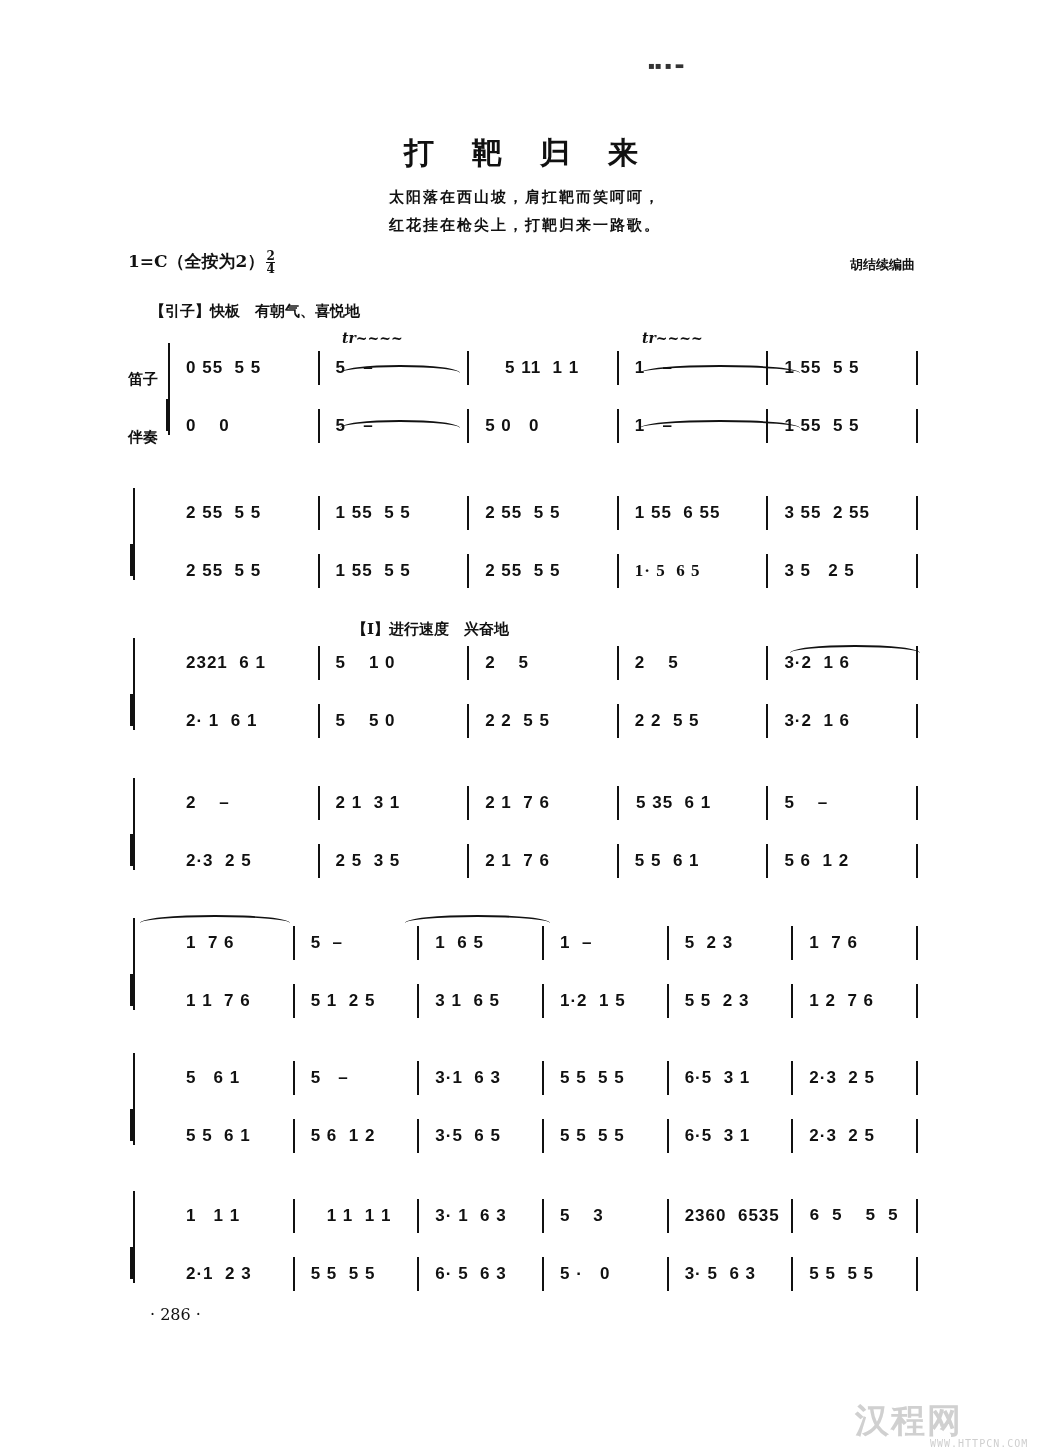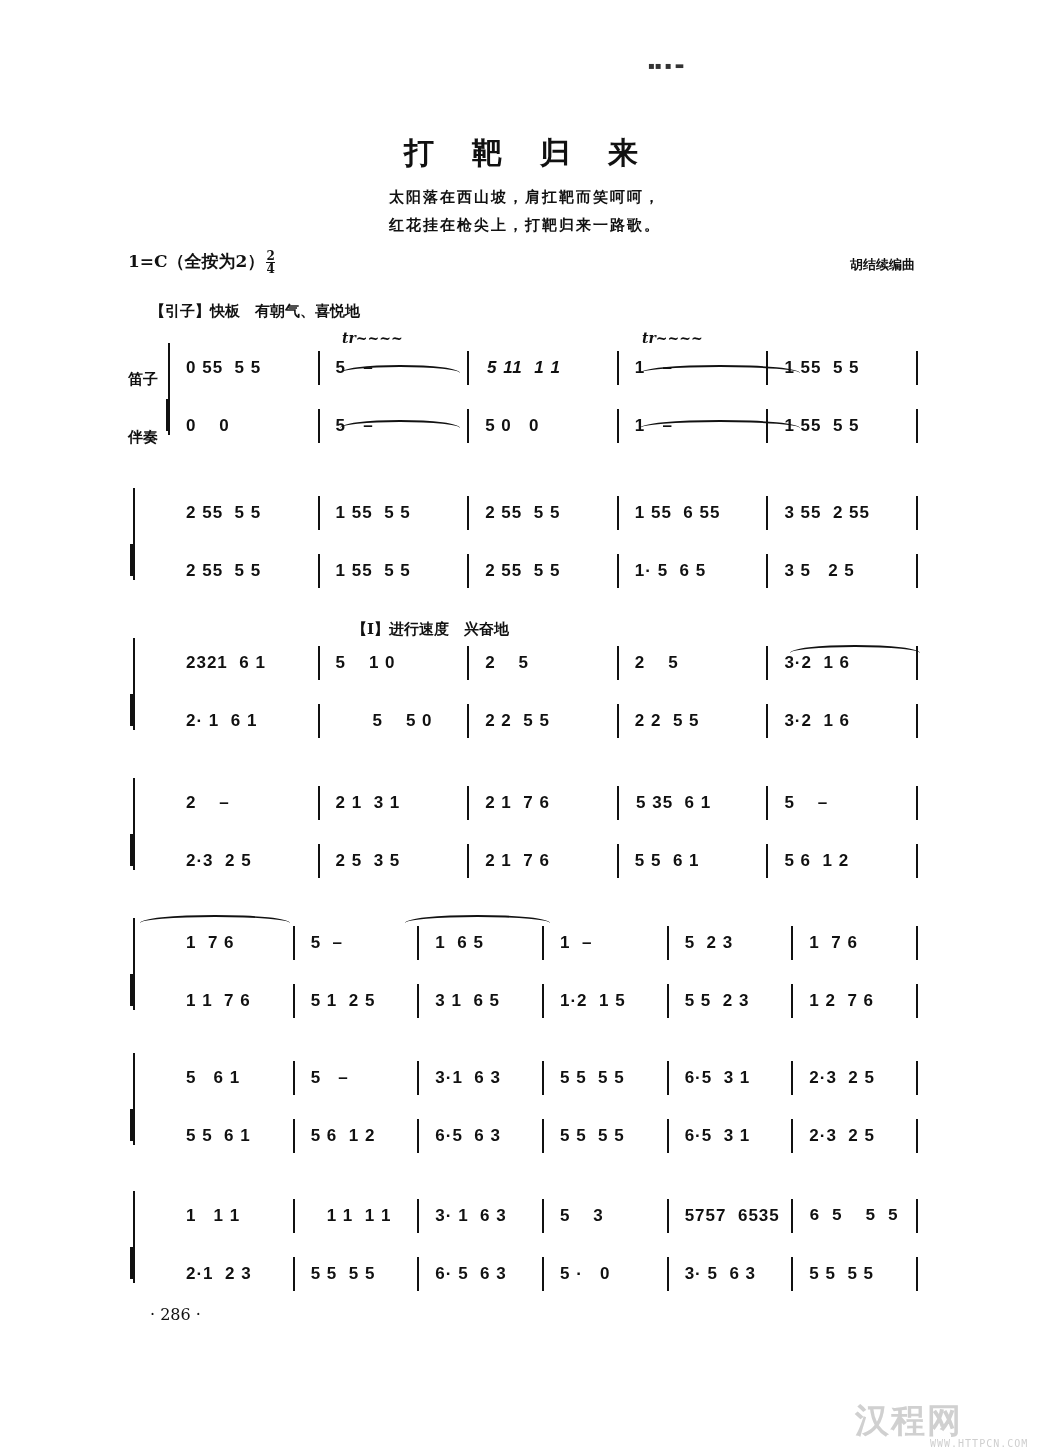--- a/index.html
+++ b/index.html
@@ -52,21 +52,21 @@
 
 <div class="abs tempo" style="left:352px; top:620px">【I】进行速度　兴奋地</div>
 
 <div id="score">
     <div class="brace" style="top: 343px; height: 92px; left: 168px;"></div>
     <div class="bracket" style="top: 399px; height: 32px; left: 166px;"></div>
     <div class="cell" style="left: 186px; top: 358px;">0 55  5 5</div>
     <div class="bar" style="left: 317.6px; top: 351px; height: 34px;"></div>
     <div class="cell" style="left: 335.6px; top: 358px;">5   –</div>
     <div class="bar" style="left: 467.2px; top: 351px; height: 34px;"></div>
-    <div class="cell" style="left: 487px; top: 358px; font-style: italic;">5 11  1 1</div>
+    <div class="cell" style="left: 505px; top: 358px;">5 11  1 1</div>
     <div class="bar" style="left: 616.8px; top: 351px; height: 34px;"></div>
     <div class="cell" style="left: 634.8px; top: 358px;">1   –</div>
     <div class="bar" style="left: 766.4px; top: 351px; height: 34px;"></div>
     <div class="cell" style="left: 784.4px; top: 358px;">1 55  5 5</div>
     <div class="bar" style="left: 916px; top: 351px; height: 34px;"></div>
     <div class="cell" style="left: 186px; top: 416px;">0    0</div>
     <div class="bar" style="left: 317.6px; top: 409px; height: 34px;"></div>
     <div class="cell" style="left: 335.6px; top: 416px;">5   –</div>
     <div class="bar" style="left: 467.2px; top: 409px; height: 34px;"></div>
     <div class="cell" style="left: 485.2px; top: 416px;">5 0   0</div>
@@ -86,39 +86,39 @@
     <div class="cell" style="left: 634.8px; top: 503px;">1 55  6 55</div>
     <div class="bar" style="left: 766.4px; top: 496px; height: 34px;"></div>
     <div class="cell" style="left: 784.4px; top: 503px;">3 55  2 55</div>
     <div class="bar" style="left: 916px; top: 496px; height: 34px;"></div>
     <div class="cell" style="left: 186px; top: 561px;">2 55  5 5</div>
     <div class="bar" style="left: 317.6px; top: 554px; height: 34px;"></div>
     <div class="cell" style="left: 335.6px; top: 561px;">1 55  5 5</div>
     <div class="bar" style="left: 467.2px; top: 554px; height: 34px;"></div>
     <div class="cell" style="left: 485.2px; top: 561px;">2 55  5 5</div>
     <div class="bar" style="left: 616.8px; top: 554px; height: 34px;"></div>
-    <div class="cell" style="left: 634.8px; top: 561px;">1· 5  6 5</div>
+    <div class="cell" style="left: 634.8px; top: 561px; font-family: Liberation Serif, serif;">1· 5  6 5</div>
     <div class="bar" style="left: 766.4px; top: 554px; height: 34px;"></div>
     <div class="cell" style="left: 784.4px; top: 561px;">3 5   2 5</div>
     <div class="bar" style="left: 916px; top: 554px; height: 34px;"></div>
     <div class="brace" style="top: 638px; height: 92px; left: 133px;"></div>
     <div class="bracket" style="top: 694px; height: 32px; left: 130px;"></div>
     <div class="cell" style="left: 186px; top: 653px;">2321  6 1</div>
     <div class="bar" style="left: 317.6px; top: 646px; height: 34px;"></div>
     <div class="cell" style="left: 335.6px; top: 653px;">5    1 0</div>
     <div class="bar" style="left: 467.2px; top: 646px; height: 34px;"></div>
     <div class="cell" style="left: 485.2px; top: 653px;">2    5</div>
     <div class="bar" style="left: 616.8px; top: 646px; height: 34px;"></div>
     <div class="cell" style="left: 634.8px; top: 653px;">2    5</div>
     <div class="bar" style="left: 766.4px; top: 646px; height: 34px;"></div>
     <div class="cell" style="left: 784.4px; top: 653px;">3·2  1 6</div>
     <div class="bar" style="left: 916px; top: 646px; height: 34px;"></div>
     <div class="cell" style="left: 186px; top: 711px;">2· 1  6 1</div>
     <div class="bar" style="left: 317.6px; top: 704px; height: 34px;"></div>
-    <div class="cell" style="left: 335.6px; top: 711px; margin-left: 37px;">5    5 0</div>
+    <div class="cell" style="left: 335.6px; top: 711px;">5    5 0</div>
     <div class="bar" style="left: 467.2px; top: 704px; height: 34px;"></div>
     <div class="cell" style="left: 485.2px; top: 711px;">2 2  5 5</div>
     <div class="bar" style="left: 616.8px; top: 704px; height: 34px;"></div>
     <div class="cell" style="left: 634.8px; top: 711px;">2 2  5 5</div>
     <div class="bar" style="left: 766.4px; top: 704px; height: 34px;"></div>
     <div class="cell" style="left: 784.4px; top: 711px;">3·2  1 6</div>
     <div class="bar" style="left: 916px; top: 704px; height: 34px;"></div>
     <div class="brace" style="top: 778px; height: 92px; left: 133px;"></div>
     <div class="bracket" style="top: 834px; height: 32px; left: 130px;"></div>
     <div class="cell" style="left: 186px; top: 793px;">2    –</div>
@@ -178,39 +178,39 @@
     <div class="cell" style="left: 560px; top: 1068px;">5 5  5 5</div>
     <div class="bar" style="left: 666.667px; top: 1061px; height: 34px;"></div>
     <div class="cell" style="left: 684.667px; top: 1068px;">6·5  3 1</div>
     <div class="bar" style="left: 791.333px; top: 1061px; height: 34px;"></div>
     <div class="cell" style="left: 809.333px; top: 1068px;">2·3  2 5</div>
     <div class="bar" style="left: 916px; top: 1061px; height: 34px;"></div>
     <div class="cell" style="left: 186px; top: 1126px;">5 5  6 1</div>
     <div class="bar" style="left: 292.667px; top: 1119px; height: 34px;"></div>
     <div class="cell" style="left: 310.667px; top: 1126px;">5 6  1 2</div>
     <div class="bar" style="left: 417.333px; top: 1119px; height: 34px;"></div>
-    <div class="cell" style="left: 435.333px; top: 1126px;">6·5  6 3</div>
+    <div class="cell" style="left: 435.333px; top: 1126px;">3·5  6 5</div>
     <div class="bar" style="left: 542px; top: 1119px; height: 34px;"></div>
     <div class="cell" style="left: 560px; top: 1126px;">5 5  5 5</div>
     <div class="bar" style="left: 666.667px; top: 1119px; height: 34px;"></div>
     <div class="cell" style="left: 684.667px; top: 1126px;">6·5  3 1</div>
     <div class="bar" style="left: 791.333px; top: 1119px; height: 34px;"></div>
     <div class="cell" style="left: 809.333px; top: 1126px;">2·3  2 5</div>
     <div class="bar" style="left: 916px; top: 1119px; height: 34px;"></div>
     <div class="brace" style="top: 1191px; height: 92px; left: 133px;"></div>
     <div class="bracket" style="top: 1247px; height: 32px; left: 130px;"></div>
     <div class="cell" style="left: 186px; top: 1206px;">1   1 1</div>
     <div class="bar" style="left: 292.667px; top: 1199px; height: 34px;"></div>
     <div class="cell" style="left: 310.667px; top: 1206px; margin-left: 16px;">1 1  1 1</div>
     <div class="bar" style="left: 417.333px; top: 1199px; height: 34px;"></div>
     <div class="cell" style="left: 435.333px; top: 1206px;">3· 1  6 3</div>
     <div class="bar" style="left: 542px; top: 1199px; height: 34px;"></div>
     <div class="cell" style="left: 560px; top: 1206px;">5    3</div>
     <div class="bar" style="left: 666.667px; top: 1199px; height: 34px;"></div>
-    <div class="cell" style="left: 684.667px; top: 1206px;">5757  6535</div>
+    <div class="cell" style="left: 684.667px; top: 1206px;">2360  6535</div>
     <div class="bar" style="left: 791.333px; top: 1199px; height: 34px;"></div>
     <div class="cell" style="left: 809.333px; top: 1206px; font-family: Liberation Mono, monospace;">6 5  5 5</div>
     <div class="bar" style="left: 916px; top: 1199px; height: 34px;"></div>
     <div class="cell" style="left: 186px; top: 1264px;">2·1  2 3</div>
     <div class="bar" style="left: 292.667px; top: 1257px; height: 34px;"></div>
     <div class="cell" style="left: 310.667px; top: 1264px;">5 5  5 5</div>
     <div class="bar" style="left: 417.333px; top: 1257px; height: 34px;"></div>
     <div class="cell" style="left: 435.333px; top: 1264px;">6· 5  6 3</div>
     <div class="bar" style="left: 542px; top: 1257px; height: 34px;"></div>
     <div class="cell" style="left: 560px; top: 1264px;">5 ·   0</div>

